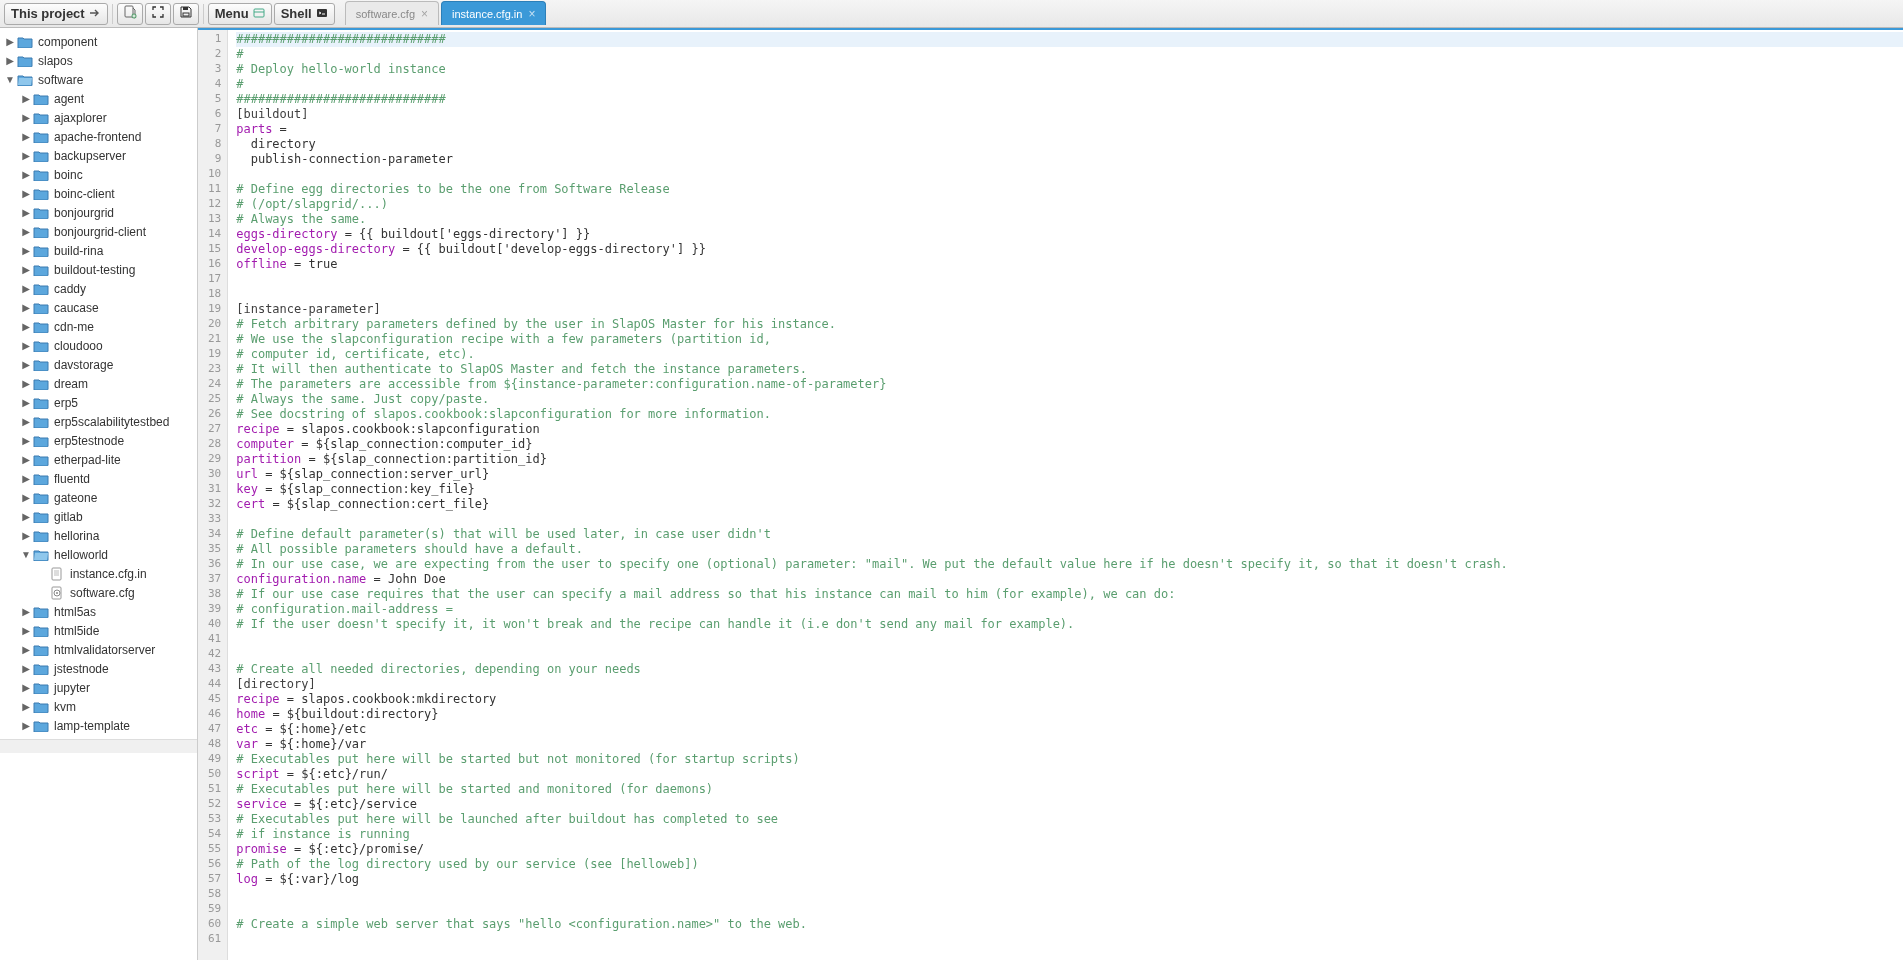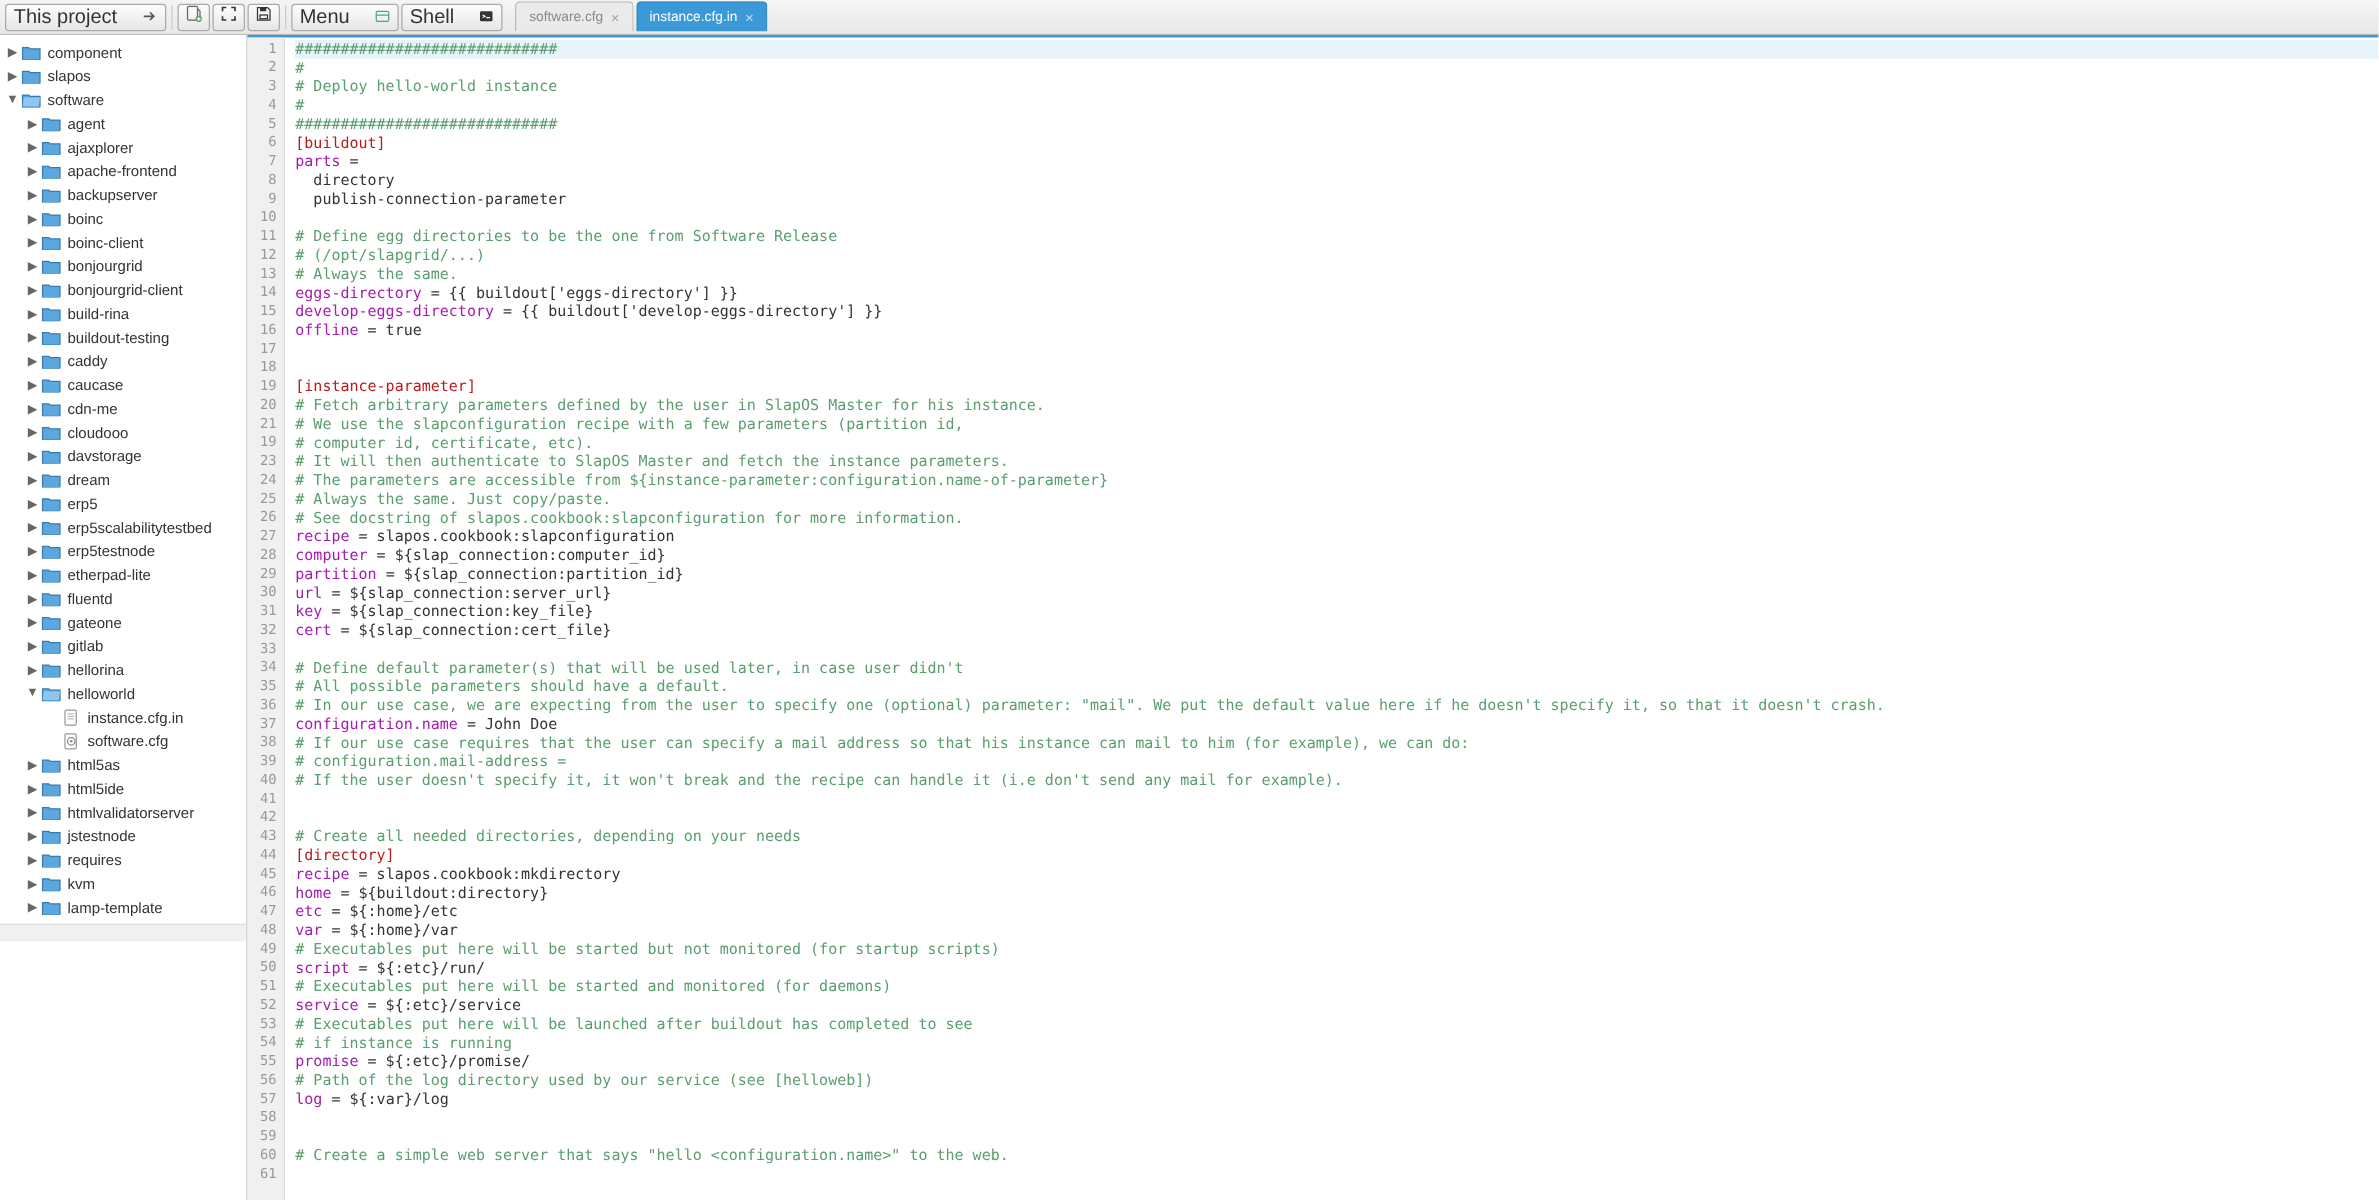--- a/index.html
+++ b/index.html
@@ -1,21 +1,21 @@
 <!DOCTYPE html>
 <html><head>
 <meta charset="utf-8">
 <style>
 * { margin: 0; padding: 0; box-sizing: border-box; }
 body { font-family: Arial, sans-serif; font-size: 12px; overflow: hidden; background: #fff; }
 .app { display: flex; flex-direction: column; height: 100vh; width: 100vw; }
 
 
 .toolbar { display: flex; align-items: center; background: linear-gradient(#f5f5f5,#e8e8e8); border-bottom: 1px solid #bbb; height: 28px; padding: 2px 4px; gap: 2px; }
-.toolbar .btn { display: inline-flex; align-items: center; justify-content: center; height: 22px; padding: 0 6px; border: 1px solid #aaa; border-radius: 3px; background: linear-gradient(#fdfdfd,#e6e6e6); cursor: pointer; font-size: 16px; color: #333; gap: 20px; }
+.toolbar .btn { display: inline-flex; align-items: center; justify-content: center; height: 22px; padding: 0 6px; border: 1px solid #aaa; border-radius: 3px; background: linear-gradient(#fdfdfd,#e6e6e6); cursor: pointer; font-size: 13px; color: #333; gap: 4px; font-weight: bold; }
 .toolbar .iconbtn { width: 26px; padding: 0; }
 .toolbar .sep { width: 1px; height: 20px; background: #ccc; margin: 0 2px; }
 
 
 .tabs { display: flex; align-items: flex-end; height: 100%; margin-left: 8px; }
 .tab { display: flex; align-items: center; gap: 6px; height: 24px; padding: 0 10px; border: 1px solid #bbb; border-bottom: none; border-top-left-radius: 4px; border-top-right-radius: 4px; background: #eaeaea; color: #888; font-size: 11px; margin-right: 2px; cursor: pointer; }
 .tab.active { background: #3b99d8; color: #fff; border-color: #2c7fb8; }
 .tab .close { font-size: 12px; opacity: 0.7; }
 .tab.active .close { color: #fff; }
 
@@ -40,21 +40,21 @@
 .editor-pane { flex: 1; display: flex; flex-direction: column; overflow: hidden; border-top: 2px solid #3b99d8; }
 .editor { flex: 1; display: flex; overflow: auto; font-family: "DejaVu Sans Mono", Menlo, Consolas, monospace; font-size: 12px; line-height: 1.25; }
 .gutter { background: #f0f0f0; border-right: 1px solid #ddd; text-align: right; color: #999; padding: 2px 6px 2px 10px; user-select: none; }
 .gutter .ln { height: 15px; font-size: 11px; }
 .code { flex: 1; padding: 2px 0 2px 8px; }
 .code .line { height: 15px; white-space: pre; }
 .firstline-hl { background: #e8f2fb; }
 
 
 .c-comment { color: #5a9e6f; }
-.c-section { color: #b91c1c; }
+.c-section { color: #404040; }
 .c-key { color: #a21caf; }
 .c-val { color: #333; }
 
 
 .hscroll-placeholder { height: 14px; background: #f0f0f0; border-top: 1px solid #ddd; }
 </style>
 </head>
 <body>
 
 <div class="app">
@@ -444,21 +444,21 @@
             </span>
             <span>jstestnode</span>
           </div>
           <div class="tree-row indent-1">
             <span class="toggle">▶</span>
             <span class="icon folder-icon">
               <svg width="16" height="12" viewBox="0 0 16 12">
                 <path d="M1 2h5l1 1h8v8a1 1 0 0 1-1 1H1z" fill="#5ca7dd" stroke="#3a7ab0"></path>
               </svg>
             </span>
-            <span>requires</span>
+            <span>jupyter</span>
           </div>
           <div class="tree-row indent-1">
             <span class="toggle">▶</span>
             <span class="icon folder-icon">
               <svg width="16" height="12" viewBox="0 0 16 12">
                 <path d="M1 2h5l1 1h8v8a1 1 0 0 1-1 1H1z" fill="#5ca7dd" stroke="#3a7ab0"></path>
               </svg>
             </span>
             <span>kvm</span>
           </div>

